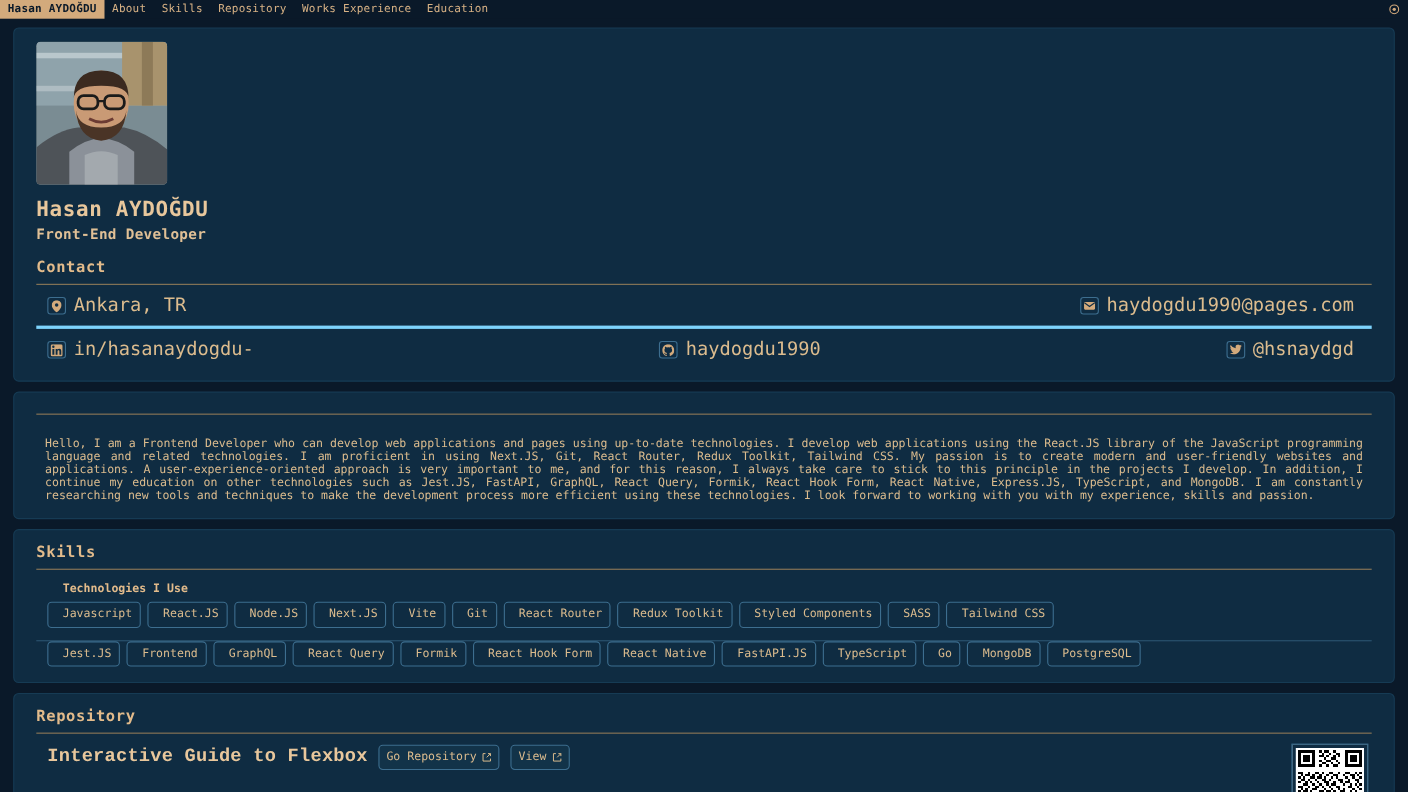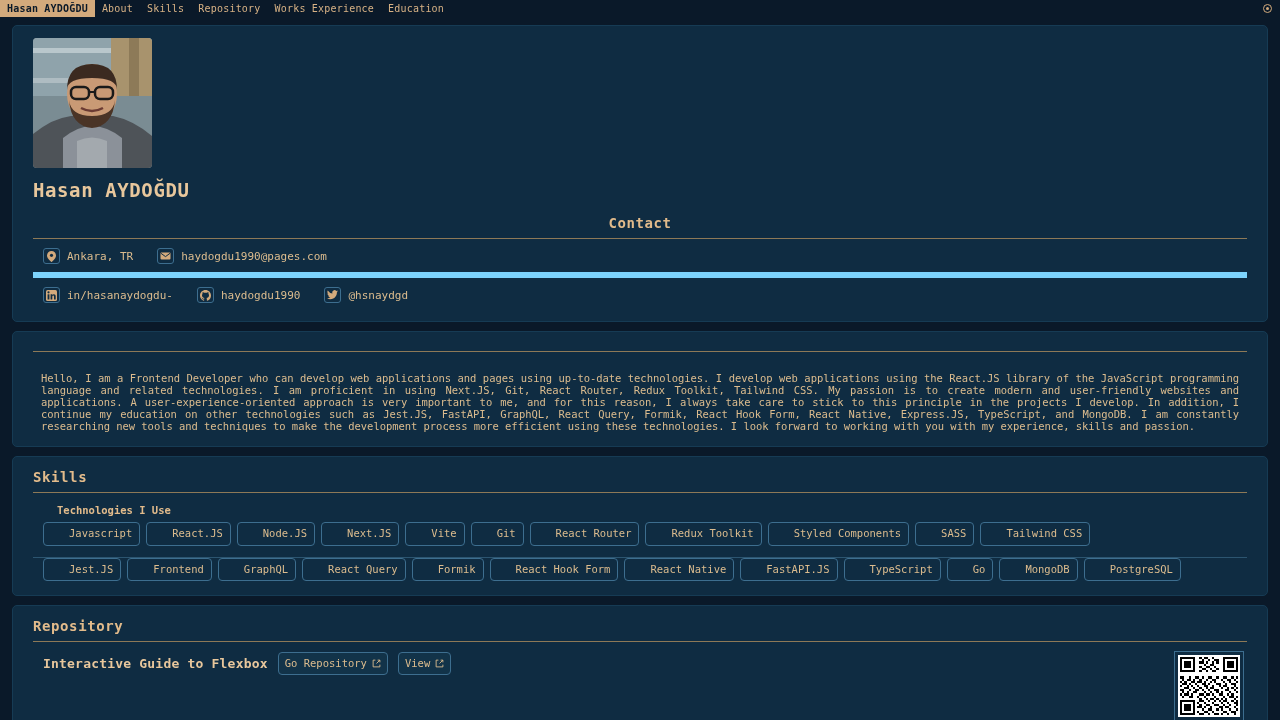--- a/index.html
+++ b/index.html
@@ -108,24 +108,25 @@
     opacity: .75;
     margin-top: 7px;
   }
 
   
   .contact-row {
     display: flex;
     align-items: center;
     gap: 8px;
     padding: 9px 0 8px 10px;
-    font-size: 11px;
+    font-size: 17px;
     color: #dcbc8e;
-  }
-  .contact-row + .contact-row { border-top: 6px solid #7dd3fc; }
+    justify-content: space-between;
+  }
+  .contact-row + .contact-row { border-top: 3px solid #7dd3fc; }
   .contact-item {
     display: flex;
     align-items: center;
     gap: 7px;
     margin-right: 16px;
   }
   .icon-box {
     width: 17px; height: 16px;
     border: 1px solid #3d6e8f;
     border-radius: 3px;
@@ -157,21 +158,21 @@
   }
   .chip-row {
     display: flex;
     flex-wrap: wrap;
     gap: 6px;
     padding-left: 10px;
   }
   .chip {
     font-size: 10.5px;
     line-height: 1;
-    padding: 5px 7px 6px 25px;
+    padding: 5px 7px 6px 13px;
     border: 1px solid #3d6e8f;
     border-radius: 4px;
     color: #dcbc8e;
     background: #0f2c42;
     white-space: nowrap;
   }
   .divider-inner {
     height: 1px;
     background: #2c5570;
     margin: 11px 0 0 0;
@@ -185,24 +186,25 @@
     align-items: flex-start;
     padding-left: 10px;
   }
   .repo-left { flex: 1; }
   .repo-head {
     display: flex;
     align-items: center;
     gap: 10px;
   }
   .repo-title {
-    font-size: 13px;
+    font-size: 17px;
     font-weight: bold;
     color: #e8c79c;
     letter-spacing: .2px;
+    font-family: Liberation Mono, monospace;
   }
   .repo-btn {
     display: inline-flex;
     align-items: center;
     gap: 5px;
     font-size: 10.5px;
     padding: 4px 6px 5px 6px;
     border: 1px solid #3d6e8f;
     border-radius: 4px;
     color: #dcbc8e;
@@ -253,22 +255,23 @@
         <path d="M34 52 Q34 26 59 26 Q84 26 84 52 Q84 40 59 40 Q34 40 34 52 Z" fill="#3b2a20"></path>
         <path d="M36 62 Q38 88 59 90 Q80 88 82 62 Q80 78 59 78 Q38 78 36 62 Z" fill="#4a3426"></path>
         <rect x="38" y="49" width="18" height="12" rx="5" fill="none" stroke="#1a1a1a" stroke-width="2.5"></rect>
         <rect x="62" y="49" width="18" height="12" rx="5" fill="none" stroke="#1a1a1a" stroke-width="2.5"></rect>
         <line x1="56" y1="54" x2="62" y2="54" stroke="#1a1a1a" stroke-width="2"></line>
         <path d="M48 70 Q59 76 70 70" stroke="#6b3b33" stroke-width="2.5" fill="none"></path>
       </svg>
     </div>
 
     <div class="name">Hasan AYDOĞDU</div>
-
-    <div style="margin-top:14px;text-align:center;">
+    <div class="role">Front-End Developer</div>
+
+    <div style="margin-top:14px;">
       <div class="section-title">Contact</div>
       <div class="rule"></div>
     </div>
 
     <div class="contact-row">
       <div class="contact-item">
         <span class="icon-box">
           <svg width="9" height="11" viewBox="0 0 9 11">
               <path d="M4.5 0C2 0 0 2 0 4.4 0 7.6 4.5 11 4.5 11S9 7.6 9 4.4C9 2 7 0 4.5 0z" fill="#d3aa7c"></path>
               <circle cx="4.5" cy="4.3" r="1.6" fill="#0f2c42"></circle>

